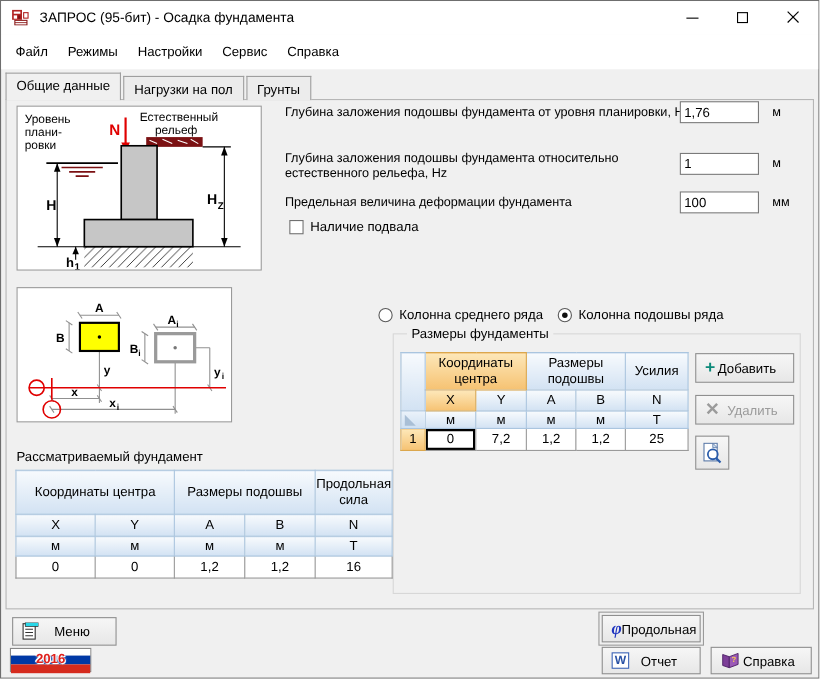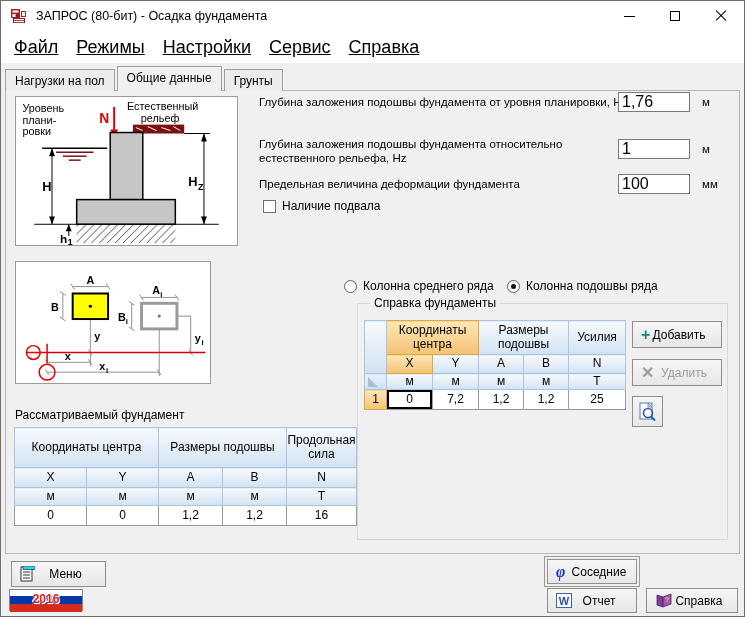--- a/index.html
+++ b/index.html
@@ -16,34 +16,34 @@
   .wbtns{position:absolute;right:0;top:0;height:30px;display:flex;}
   .wbtn{width:46px;height:30px;display:flex;align-items:center;justify-content:center;cursor:default;}
   .min-glyph{width:11px;height:1px;background:#000;display:block;}
   .max-glyph{width:10px;height:10px;border:1px solid #000;display:block;}
   .cls-glyph{position:relative;width:12px;height:12px;display:block;}
   .cls-glyph:before,.cls-glyph:after{content:"";position:absolute;left:-1px;top:5px;width:14px;height:1px;background:#000;}
   .cls-glyph:before{transform:rotate(45deg);}
   .cls-glyph:after{transform:rotate(-45deg);}
   
   .menubar{position:absolute;top:30px;left:0;right:0;height:32px;background:#fff;display:flex;align-items:center;padding-left:4px;}
-  .mitem{font-size:18px;padding:5px 9px;text-decoration:underline;}
+  .mitem{font-size:12px;padding:5px 9px;}
   
   .tabstrip{position:absolute;top:66px;left:4px;height:24px;display:flex;z-index:3;}
   .tab{font-size:12px;padding:4px 9px 3px 9px;border:1px solid #9f9f9f;border-bottom:none;background:#f0f0f0;margin-right:2px;position:relative;}
   .tab.active{background:#f0f0f0;height:25px;margin-top:-1px;z-index:4;}
   .tab.inactive{height:22px;margin-top:2px;background:#ececec;}
   .tabpage{position:absolute;top:89px;left:4px;right:4px;bottom:62px;background:#f0f0f0;border:1px solid #b6b6b6;z-index:1;}
   
   .diag{position:absolute;background:#fff;border:1px solid #9a9a9a;}
   .diag1{left:9px;top:5px;width:223px;height:150px;}
   .diag2{left:9px;top:170px;width:196px;height:123px;}
   
   .flabel{position:absolute;font-size:11.5px;line-height:14px;white-space:nowrap;}
-  .tbox{position:absolute;width:72px;height:20px;border:1px solid #7a7a7a;background:#fff;font-family:"Liberation Sans",sans-serif;font-size:16px;padding:1px 3px;}
+  .tbox{position:absolute;width:72px;height:20px;border:1px solid #7a7a7a;background:#fff;font-family:"Liberation Sans",sans-serif;font-size:12px;padding:1px 3px;}
   .unit{position:absolute;font-size:11.5px;}
   
   .cb{position:absolute;display:flex;align-items:center;}
   .cbbox{width:13px;height:13px;border:1px solid #707070;background:#fff;display:inline-block;margin-right:6px;}
   .rad{position:absolute;display:flex;align-items:center;font-size:12px;}
   .radcirc{width:13px;height:13px;border:1px solid #5a5a5a;border-radius:50%;background:#fff;margin-right:6px;position:relative;}
   .radcirc.on:after{content:"";position:absolute;left:3px;top:3px;width:5px;height:5px;border-radius:50%;background:#111;}
   .cb .lbl,.rad .lbl{font-size:12px;}
   
   .groupbox{position:absolute;left:351px;top:212px;width:371px;height:237px;border:1px solid #d7d7d7;}
@@ -87,21 +87,21 @@
       <rect x="1" y="2" width="9" height="9" fill="#b22222"></rect>
       <rect x="2.5" y="3.5" width="6" height="2" fill="#fff"></rect>
       <rect x="2.5" y="7" width="3" height="3" fill="#fff"></rect>
       <rect x="6.5" y="7" width="2" height="3" fill="#7b1113"></rect>
       <rect x="3" y="11" width="12" height="5" fill="#8b1a1a"></rect>
       <rect x="4" y="12" width="10" height="1.2" fill="#fff"></rect>
       <rect x="4" y="14" width="10" height="1.2" fill="#fff"></rect>
       <rect x="11" y="4" width="5" height="6" fill="#b22222"></rect>
       <rect x="12" y="5" width="3" height="4" fill="#fff"></rect>
     </svg>
-    <span class="title">ЗАПРОС (80-бит) - Осадка фундамента</span>
+    <span class="title">ЗАПРОС (95-бит) - Осадка фундамента</span>
     <div class="wbtns">
       <div class="wbtn">
           <span class="min-glyph"></span>
         </div>
       <div class="wbtn">
           <span class="max-glyph"></span>
         </div>
       <div class="wbtn">
           <span class="cls-glyph"></span>
         </div>
@@ -110,22 +110,22 @@
 
   <div class="menubar">
     <span class="mitem">Файл</span>
     <span class="mitem">Режимы</span>
     <span class="mitem">Настройки</span>
     <span class="mitem">Сервис</span>
     <span class="mitem">Справка</span>
   </div>
 
   <div class="tabstrip">
+    <div class="tab active">Общие данные</div>
     <div class="tab inactive">Нагрузки на пол</div>
-    <div class="tab active">Общие данные</div>
     <div class="tab inactive">Грунты</div>
   </div>
 
   <div class="tabpage">
 
     <div class="diag diag1">
       <svg viewBox="0 0 223 150" width="221" height="148">
         <defs>
           <pattern id="soil" width="8" height="8" patternUnits="userSpaceOnUse">
             <path d="M0,8 L8,0" stroke="#000" stroke-width="0.7"></path>
@@ -253,21 +253,21 @@
     <div class="rad" style="left:338px;top:188px;">
       <span class="radcirc"></span>
       <span class="lbl">Колонна среднего ряда</span>
     </div>
     <div class="rad" style="left:501px;top:188px;">
       <span class="radcirc on"></span>
       <span class="lbl">Колонна подошвы ряда</span>
     </div>
 
     <div class="groupbox">
-      <span class="legend">Справка фундаменты</span>
+      <span class="legend">Размеры фундаменты</span>
 
       <table class="grid" style="position:absolute;left:6px;top:16px;">
         <colgroup>
           <col style="width:22px">
             <col style="width:46px">
             <col style="width:46px">
           <col style="width:45px">
             <col style="width:45px">
             <col style="width:57px">
         </colgroup>
@@ -379,21 +379,21 @@
 
   <div class="flag">
     <span class="st w"></span>
     <span class="st b"></span>
     <span class="st r"></span>
     <span class="yr">2016</span>
   </div>
 
   <div class="btn defring" style="left:546px;top:558px;width:90px;height:25px;">
     <span class="bicon phi">φ</span>
-    <span style="margin-left:14px;">Соседние</span>
+    <span style="margin-left:14px;">Продольная</span>
   </div>
   <div class="btn" style="left:546px;top:587px;width:90px;height:25px;">
     <span class="bicon">
         <span class="wico">W</span>
       </span>
     <span style="margin-left:14px;">Отчет</span>
   </div>
   <div class="btn" style="left:645px;top:587px;width:92px;height:25px;">
     <span class="bicon">
       <svg width="18" height="15" viewBox="0 0 18 15">

